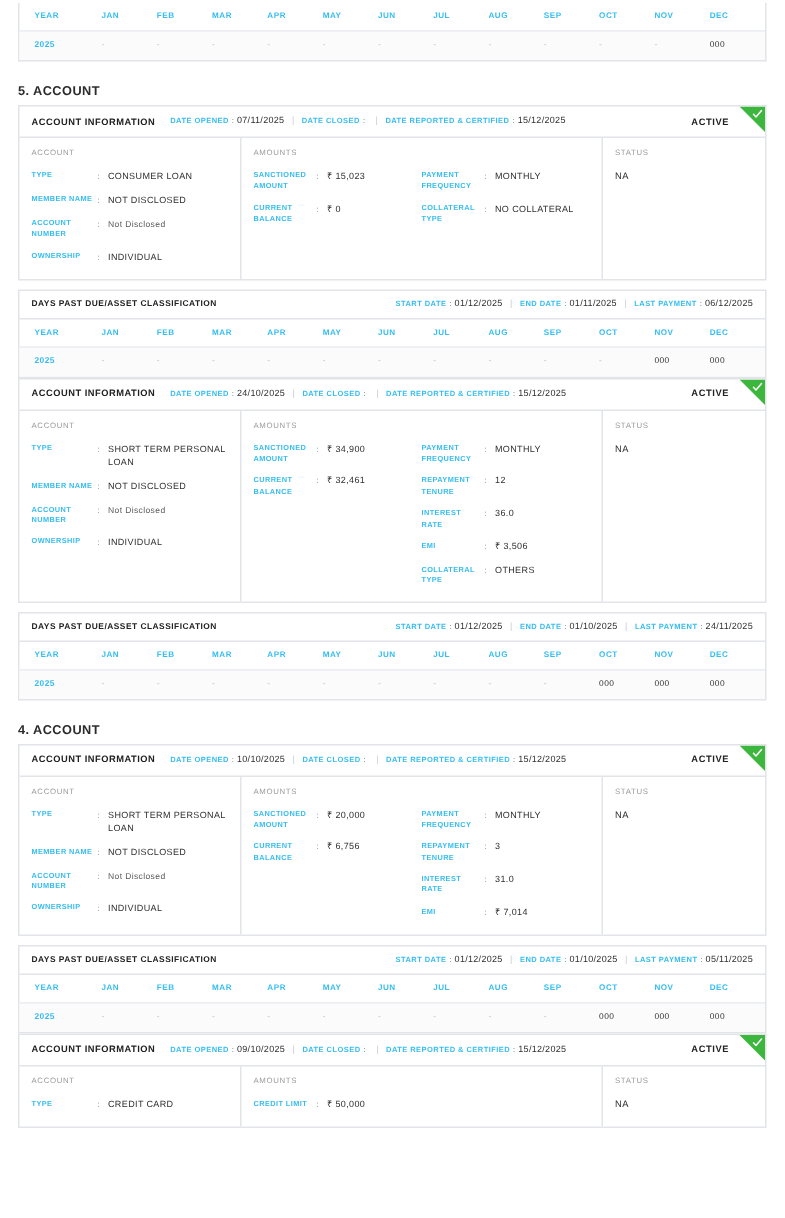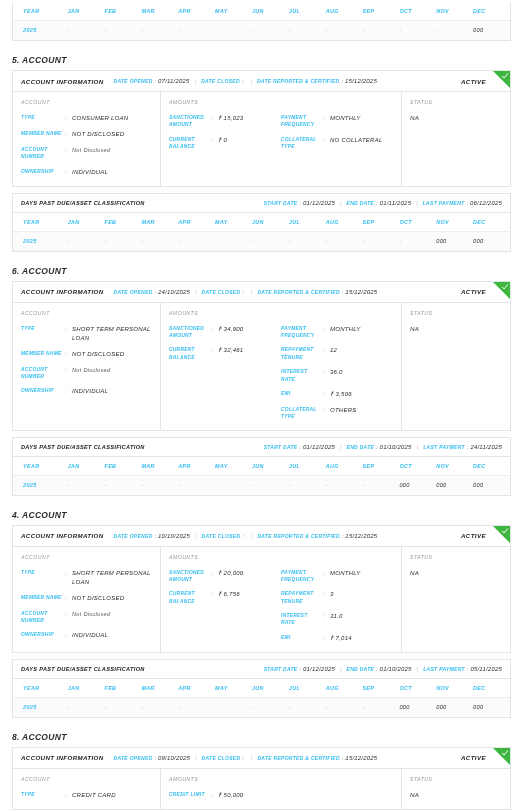--- a/index.html
+++ b/index.html
@@ -5,21 +5,21 @@
   * { box-sizing: border-box; }
   html, body {
     margin: 0; padding: 0;
     width: 523px;
     background: #ffffff;
     font-family: "Liberation Sans", sans-serif;
     -webkit-font-smoothing: antialiased;
   }
   body { overflow-x: hidden; }
 
-  .page { width: 523px; position: relative; font-style: italic; }
+  .page { width: 523px; position: relative; }
 
   
   .card {
     margin: 0 12px;
     border: 1px solid #e2e4e8;
     background: #fff;
     position: relative;
   }
 
   
@@ -355,21 +355,20 @@
               <td class="dash">-</td>
               <td class="dash">-</td>
               <td class="dash">-</td>
               <td class="dash">-</td>
               <td>000</td>
               <td>000</td>
             </tr>
           </tbody>
         </table>
       </div>
-      <div class="section-title">6. ACCOUNT</div>
       <div class="card">
         <div class="acct-info-bar">
           <span class="ai-title">ACCOUNT INFORMATION</span>
           <span style="width: 10px;"></span>
           <span class="ai-field">
             <span class="ai-lbl">DATE OPENED</span>
             <span class="ai-colon">:</span>
             <span class="ai-val">24/10/2025</span>
           </span>
           <span class="ai-sep">|</span>
@@ -674,21 +673,20 @@
               <td class="dash">-</td>
               <td class="dash">-</td>
               <td class="dash">-</td>
               <td>000</td>
               <td>000</td>
               <td>000</td>
             </tr>
           </tbody>
         </table>
       </div>
-      <div class="section-title">8. ACCOUNT</div>
       <div class="card">
         <div class="acct-info-bar">
           <span class="ai-title">ACCOUNT INFORMATION</span>
           <span style="width: 10px;"></span>
           <span class="ai-field">
             <span class="ai-lbl">DATE OPENED</span>
             <span class="ai-colon">:</span>
             <span class="ai-val">09/10/2025</span>
           </span>
           <span class="ai-sep">|</span>

